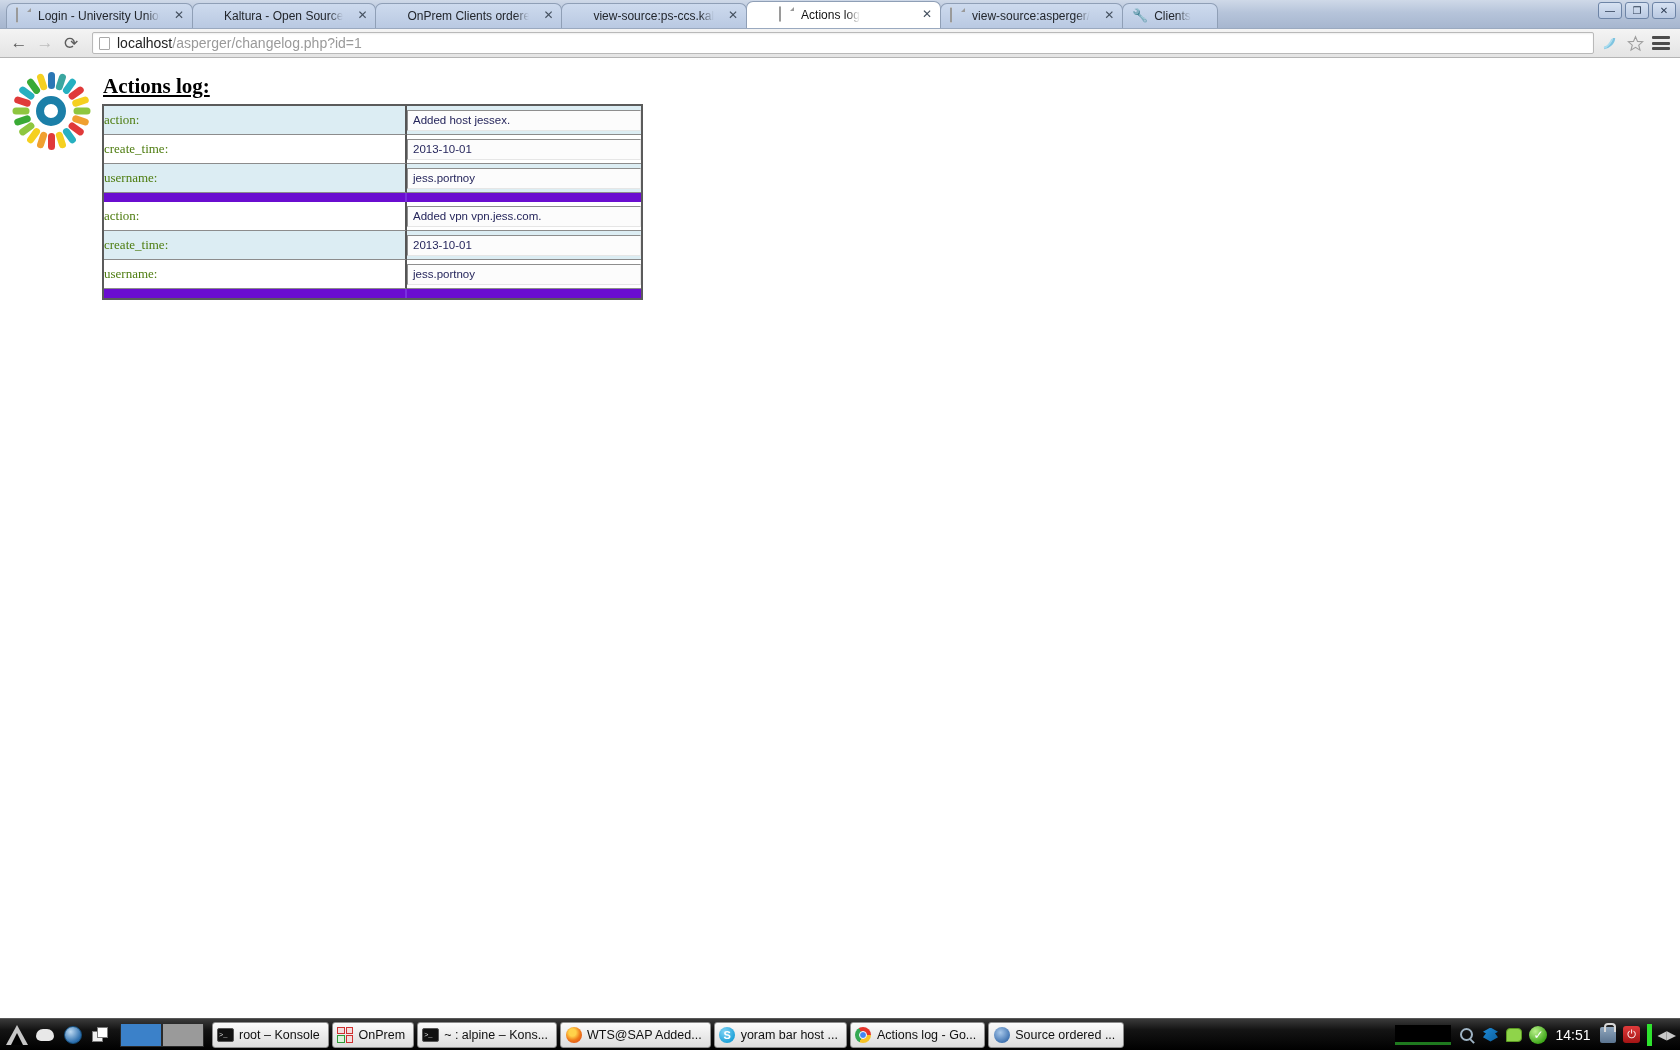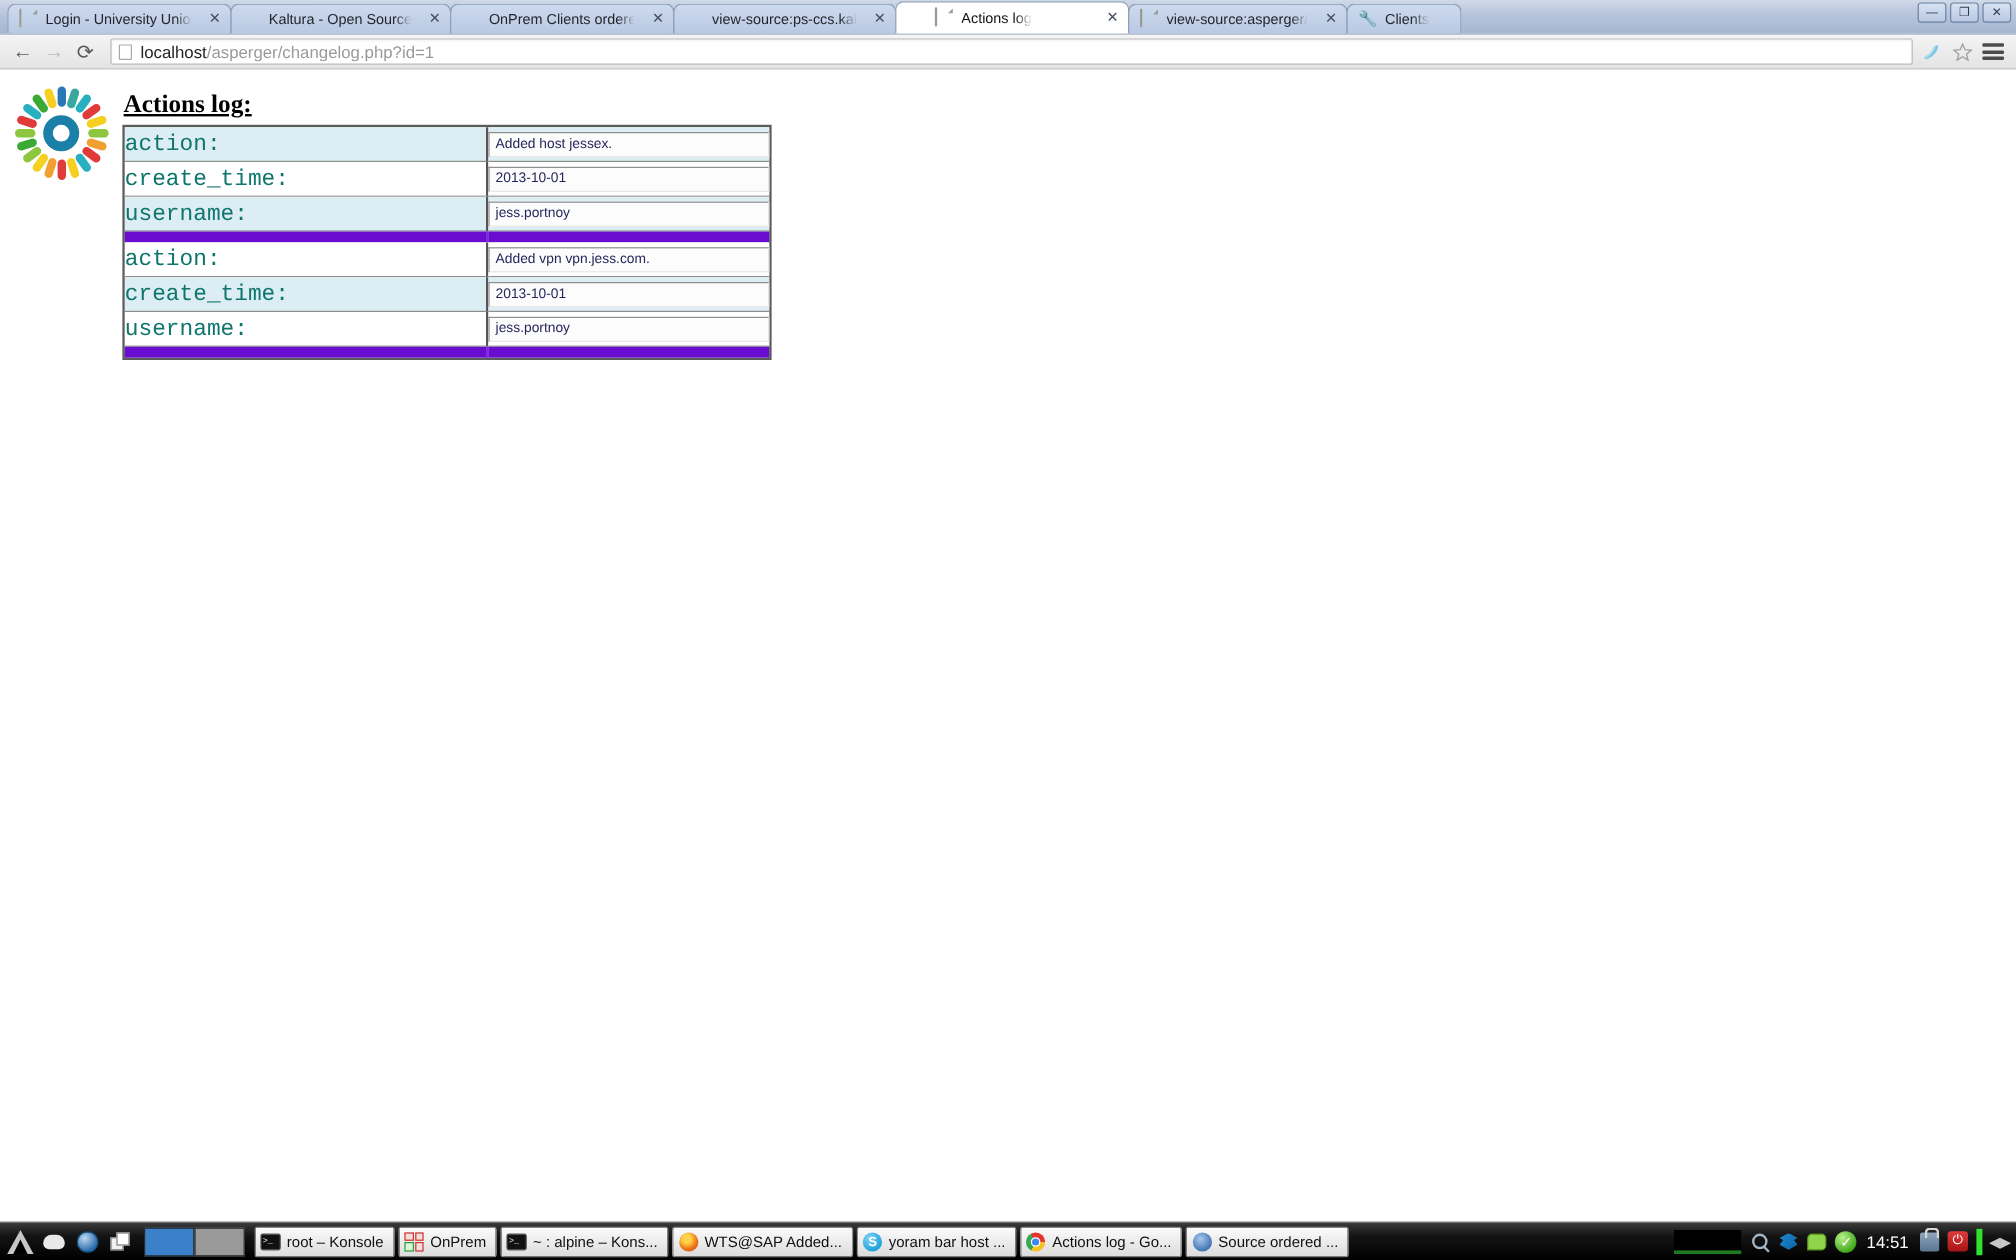--- a/index.html
+++ b/index.html
@@ -233,23 +233,23 @@
     width: 541px;
     border: 2px solid #5b5b5b;
     background: #fff;
   }
   table.logtable td {
     padding: 0;
     vertical-align: middle;
   }
   td.lbl {
     width: 303px;
-    font-family: Liberation Mono, monospace;
-    font-size: 19px;
-    color: #0f766e;
+    font-family: Liberation Serif, serif;
+    font-size: 13px;
+    color: #4d7c0f;
     padding: 4px 0 4px 4px;
     border-right: 2px solid #555;
     border-bottom: 1px solid #8c8c8c;
     height: 29px;
   }
   td.val {
     padding: 3px 2px 3px 2px;
     border-bottom: 1px solid #8c8c8c;
     height: 29px;
   }

